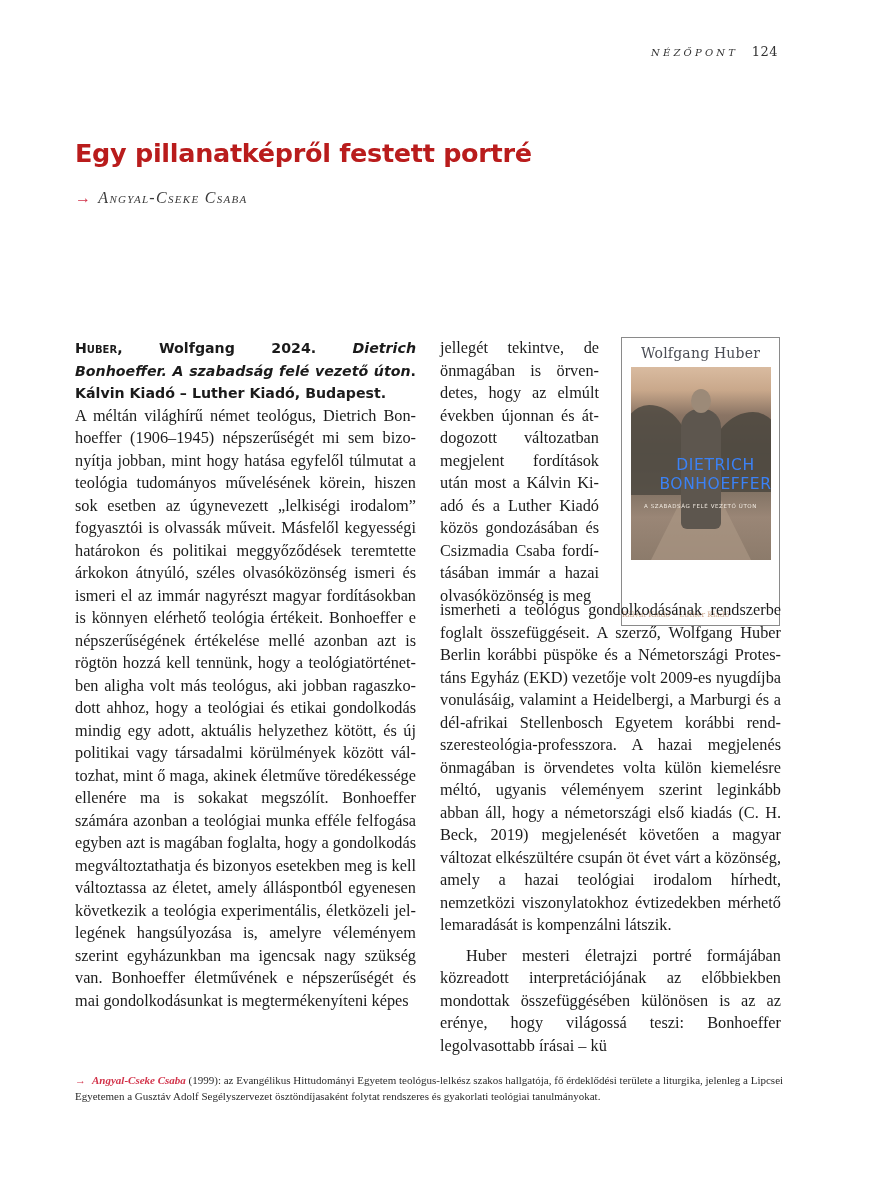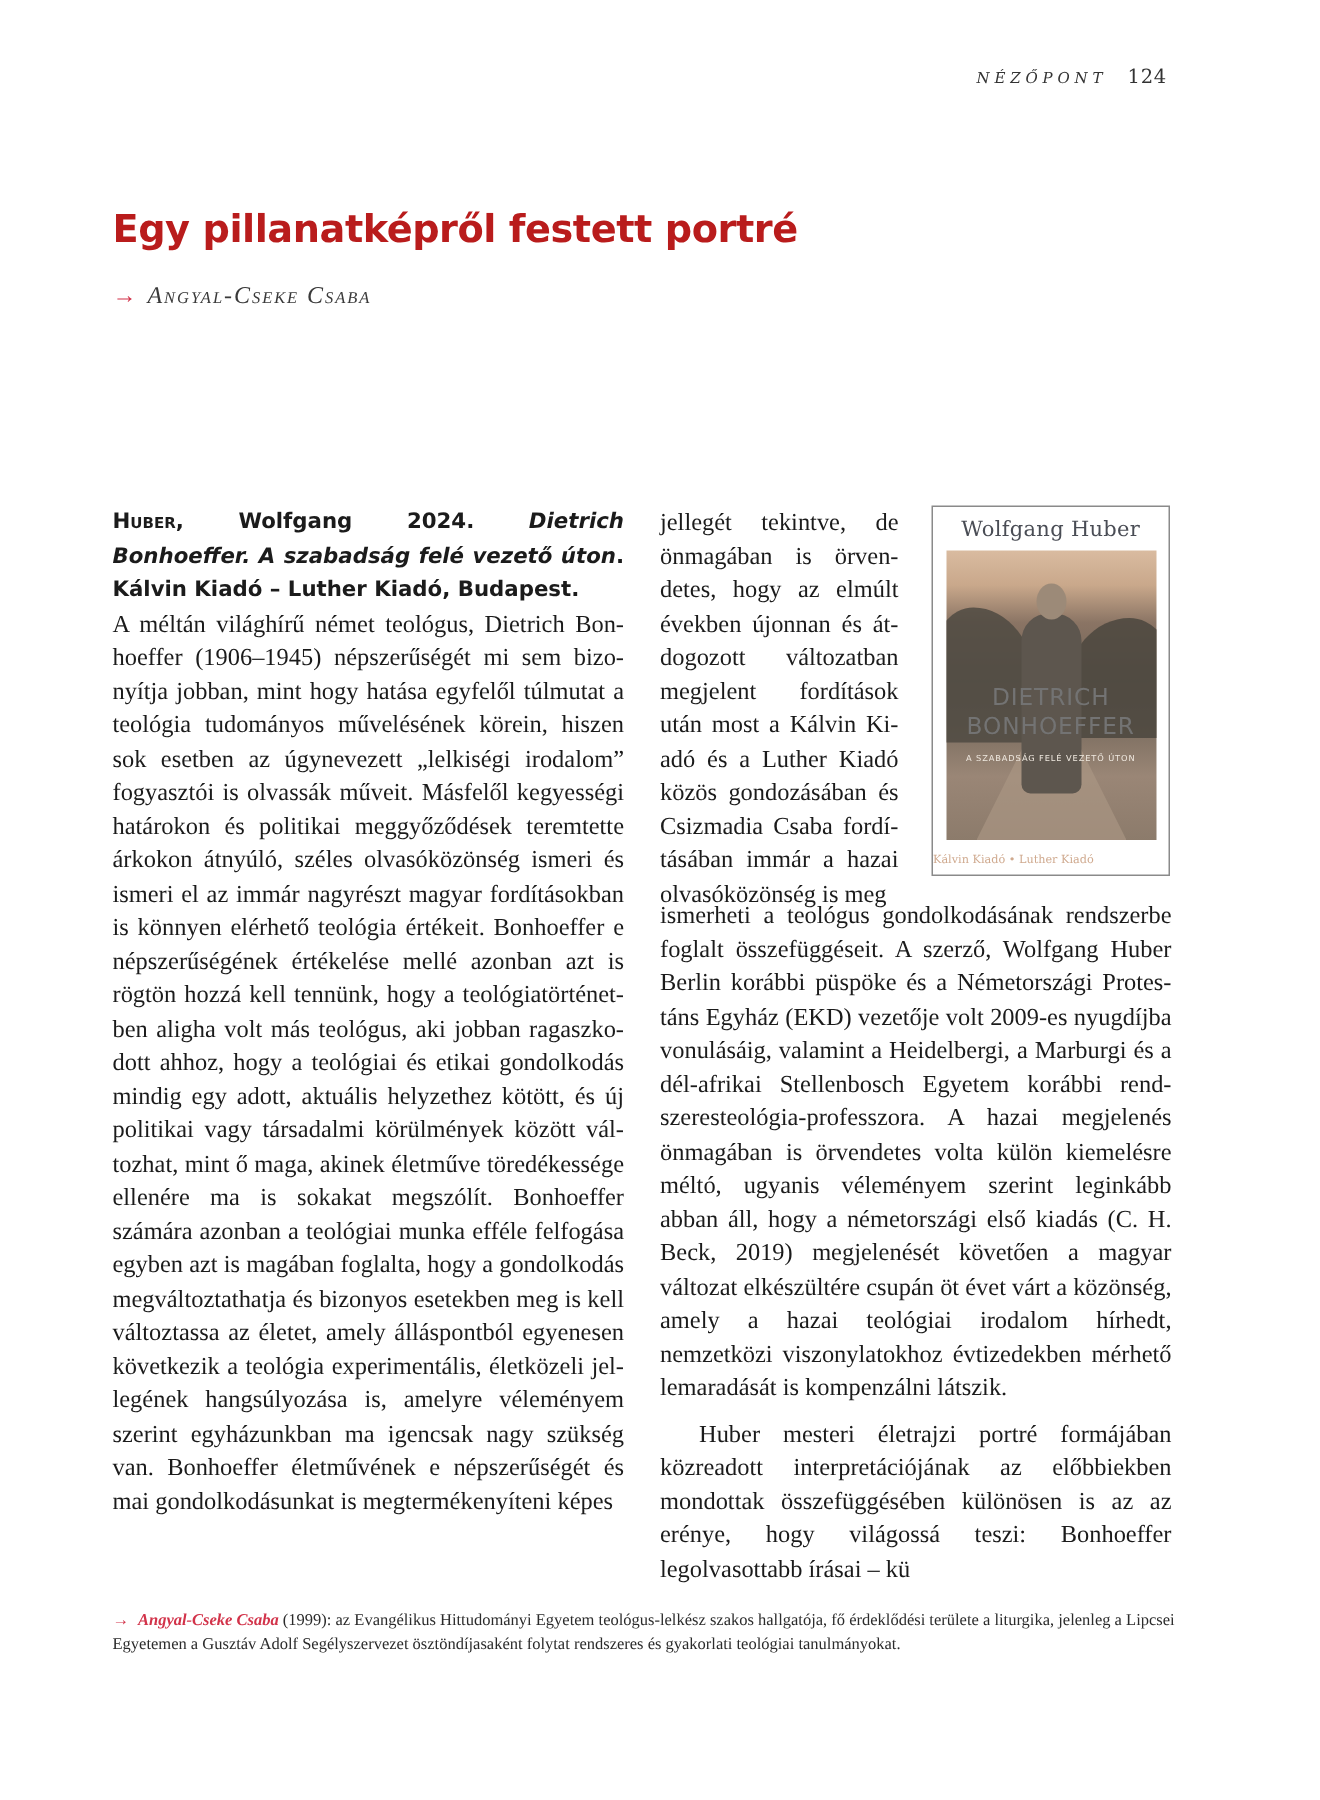--- a/index.html
+++ b/index.html
@@ -13,29 +13,29 @@
     .byline .sc { font-variant: small-caps; }
     .col { position: absolute; font-family: "Liberation Serif", serif; font-size: 16.3px; line-height: 22.5px; text-align: justify; hyphens: manual; }
     .col-left { top: 337px; left: 75px; width: 341px; }
     .biblio { font-family: "DejaVu Sans", sans-serif; font-weight: bold; font-size: 14.2px; line-height: 22.5px; margin: 0 0 22px 0; text-align: justify; }
     .biblio .sc { font-variant: small-caps; }
     .biblio .it { font-style: italic; }
     .col p { margin: 0; }
     .col-right-top { top: 337px; left: 440px; width: 159px; }
     .col-right { top: 599px; left: 440px; width: 341px; }
     .indent { text-indent: 26px; margin-top: 8px !important; }
-    .cover { position: absolute; top: 337px; left: 621px; width: 159px; height: 247px; border: 1px solid #8a8a8a; background: #fff; box-sizing: border-box; }
+    .cover { position: absolute; top: 337px; left: 621px; width: 159px; height: 289px; border: 1px solid #8a8a8a; background: #fff; box-sizing: border-box; }
     .cover-author { position: absolute; top: 7px; left: 0; width: 100%; text-align: center; font-family: "DejaVu Serif", serif; font-size: 14px; color: #4a4d55; letter-spacing: 0.2px; }
     .cover-photo { position: absolute; top: 29px; left: 9px; width: 140px; height: 193px; background: linear-gradient(180deg, #d9bba0 0%, #c9a88b 12%, #8a7464 25%, #6f6357 45%, #7b6d5f 60%, #9a8676 78%, #8c7b6b 100%); overflow: hidden; }
     .cover-photo .hill-l { position: absolute; left: -10px; top: 38px; width: 70px; height: 90px; background: #4f4a42; border-radius: 40% 60% 0 0; opacity: 0.85; }
     .cover-photo .hill-r { position: absolute; right: -10px; top: 45px; width: 70px; height: 80px; background: #4b463e; border-radius: 60% 40% 0 0; opacity: 0.85; }
     .cover-photo .figure-body { position: absolute; left: 50px; top: 42px; width: 40px; height: 120px; background: #5d564e; border-radius: 18px 18px 6px 6px; }
     .cover-photo .figure-head { position: absolute; left: 60px; top: 22px; width: 20px; height: 24px; background: #9c8a78; border-radius: 50%; }
     .cover-photo .road { position: absolute; left: 20px; bottom: 0; width: 100px; height: 70px; background: #a99583; clip-path: polygon(35% 0, 65% 0, 100% 100%, 0 100%); opacity: 0.7; }
-    .cover-title { position: absolute; top: 118px; left: 0; width: 100%; text-align: center; font-family: "DejaVu Sans", sans-serif; font-size: 15.5px; line-height: 19px; color: #737373; letter-spacing: 0.6px; }
+    .cover-title { position: absolute; top: 118px; left: 15px; width: 100%; text-align: center; font-family: "DejaVu Sans", sans-serif; font-size: 15.5px; line-height: 19px; color: #3b82f6; letter-spacing: 0.6px; }
     .cover-subtitle { position: absolute; top: 165px; left: 0; width: 100%; text-align: center; font-family: "DejaVu Sans", sans-serif; font-size: 5.5px; color: #efe8df; letter-spacing: 0.6px; }
     .cover-publishers { position: absolute; bottom: 6px; left: 0; width: 100%; font-family: "DejaVu Serif", serif; font-size: 7.5px; color: #cfa98e; }
     .footnote { position: absolute; top: 1073px; left: 75px; width: 720px; font-family: "Liberation Serif", serif; font-size: 11px; line-height: 15.5px; color: #2b2b2b; }
     .footnote .name { color: #d2334a; font-style: italic; font-weight: bold; }
   </style>
 </head>
 <body>
 
 <div class="running-head">
   <span class="section">NÉZŐPONT</span>

